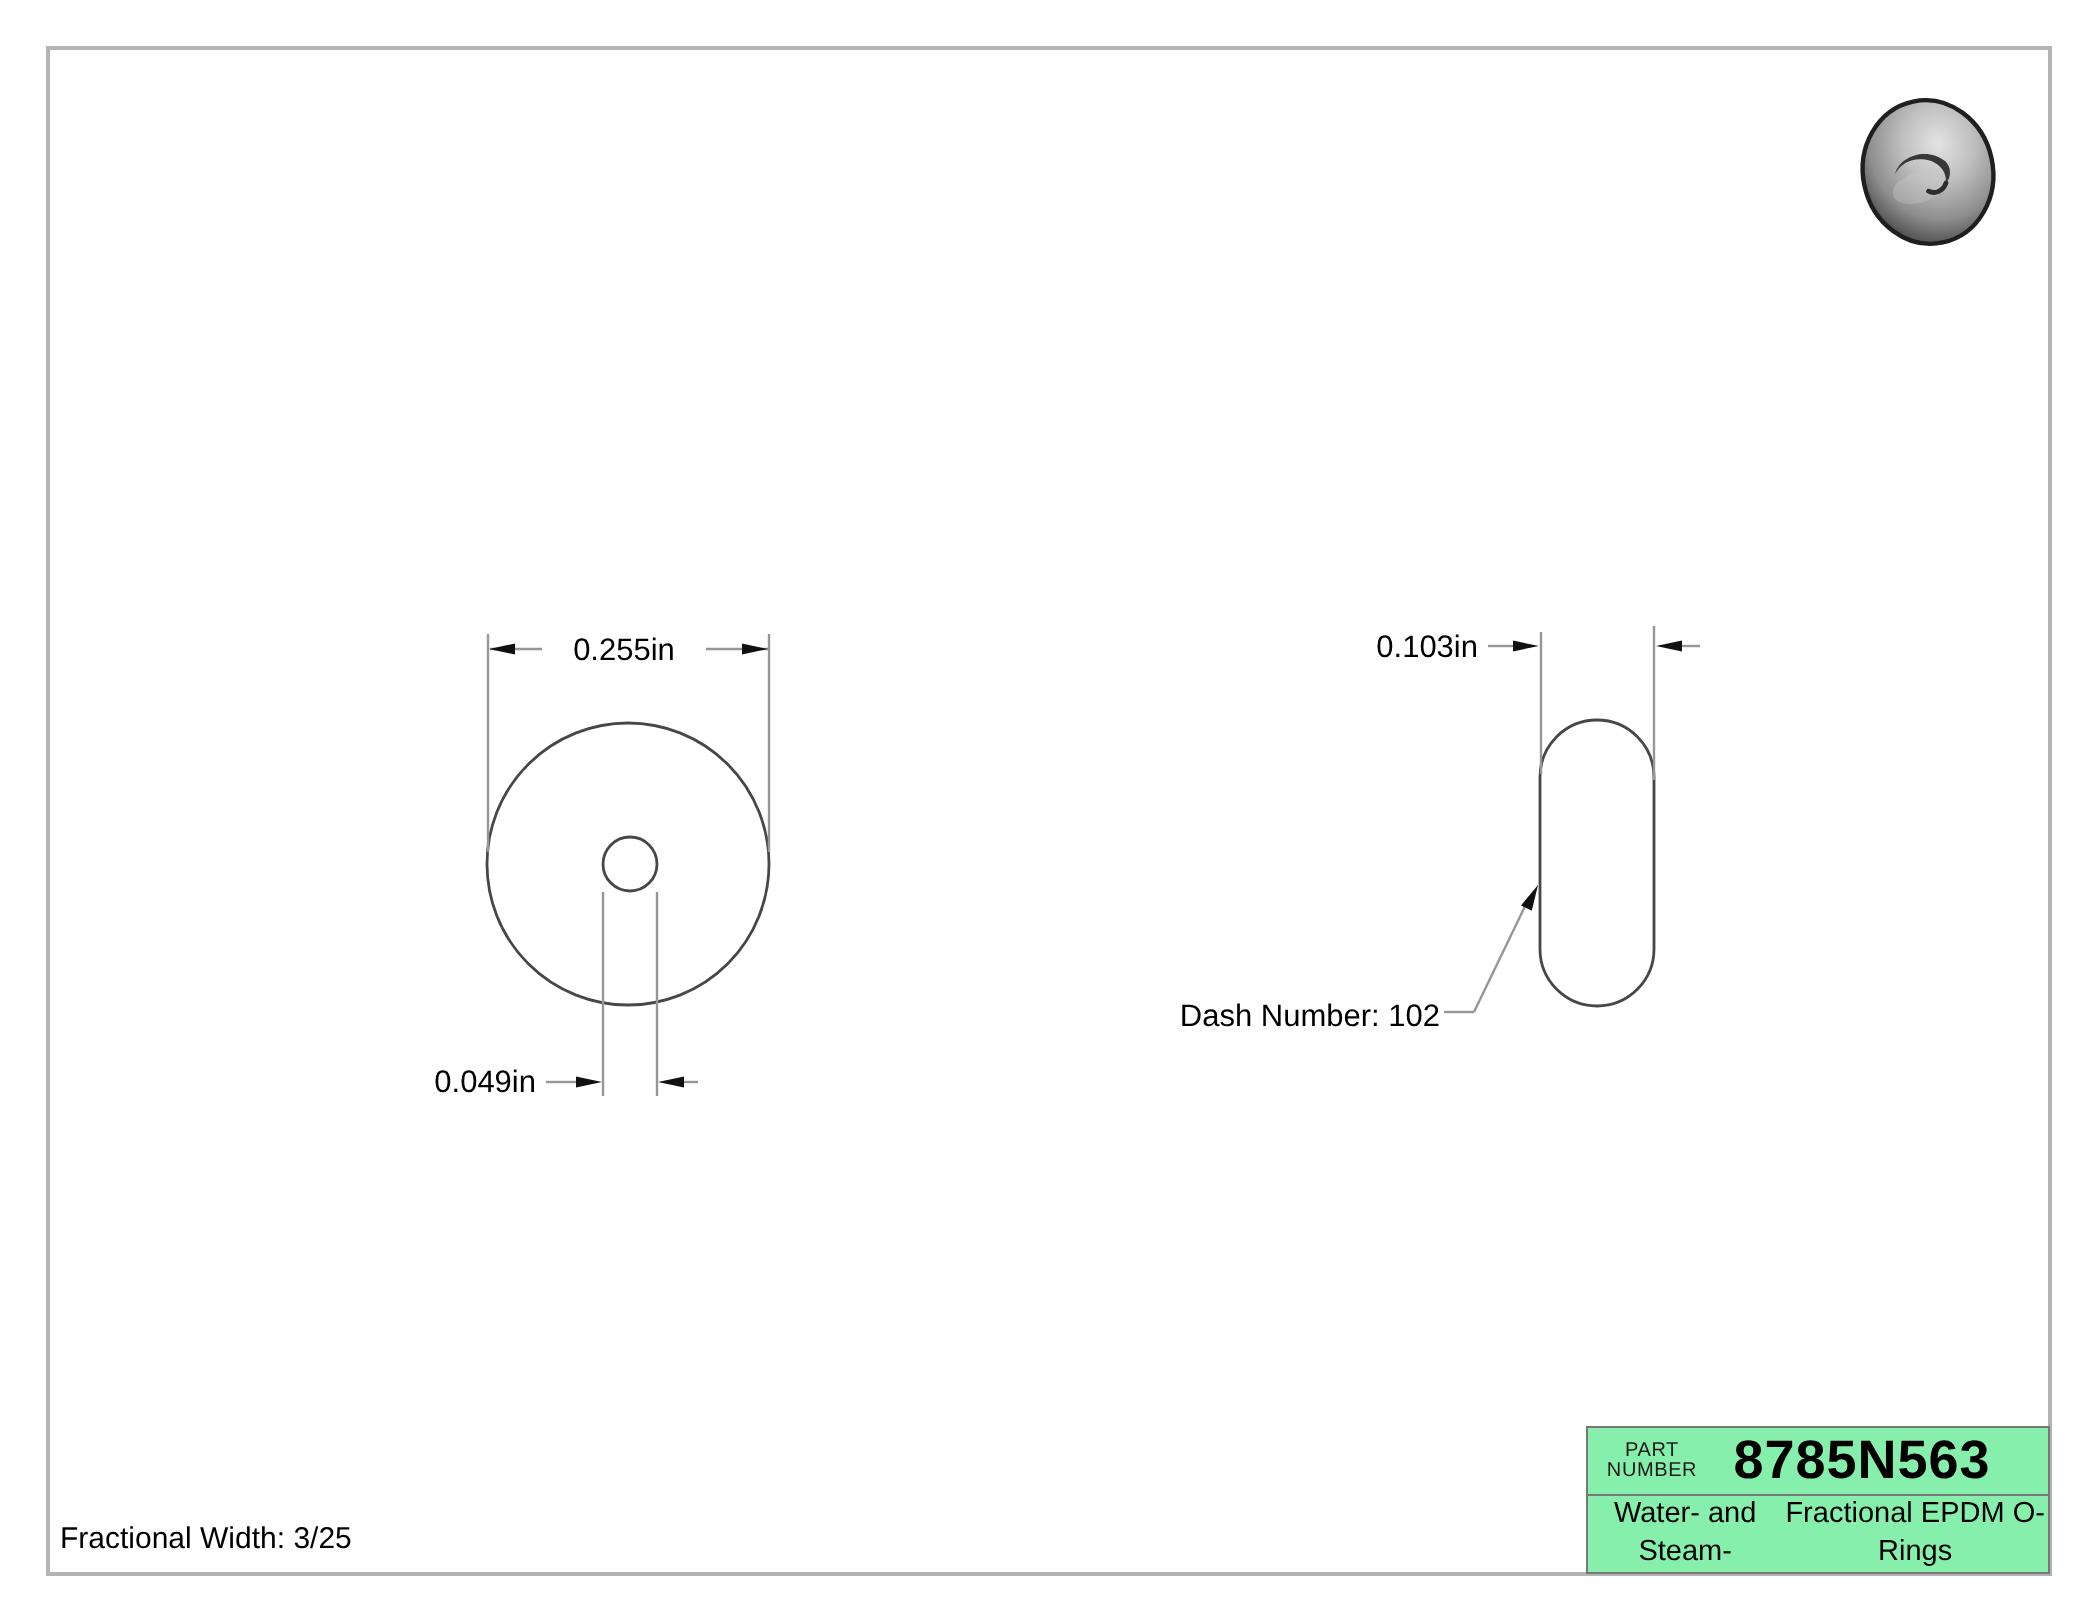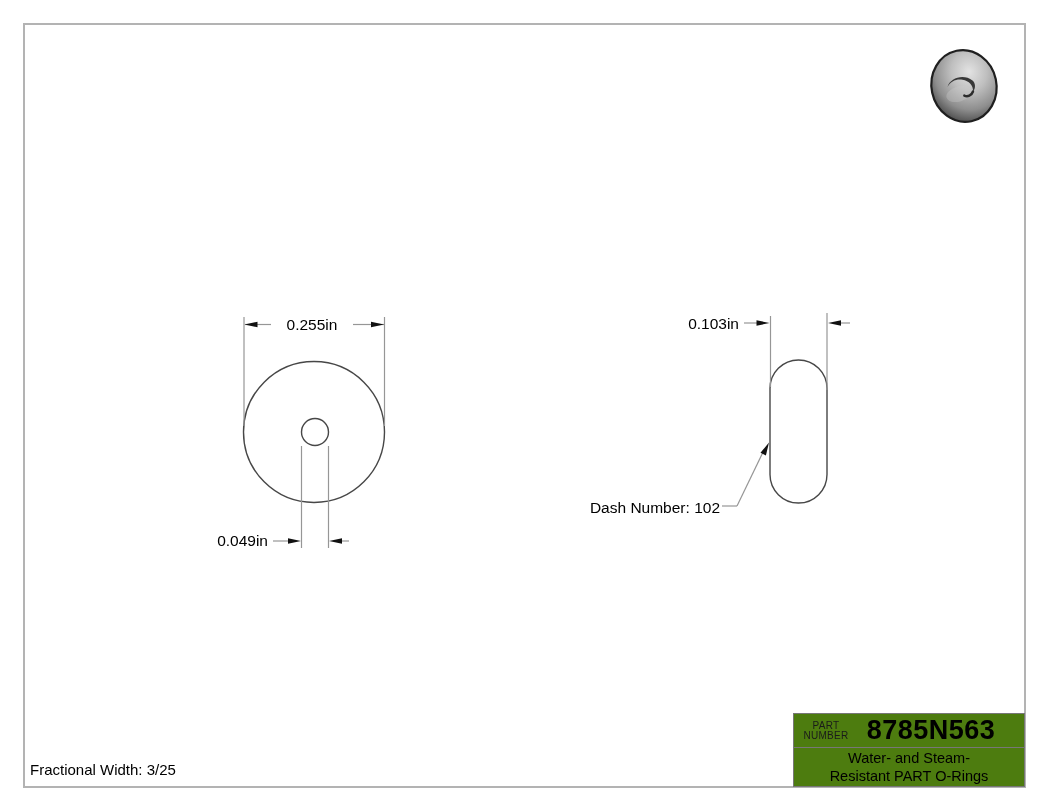--- a/index.html
+++ b/index.html
@@ -15,36 +15,36 @@
   .obj{stroke:#474747;stroke-width:1.4;fill:none;}
   .dim{stroke:#969696;stroke-width:1.2;fill:none;}
   .arrow{fill:#111111;stroke:none;}
   .dimtext{font-family:"Liberation Sans",sans-serif;font-size:15.5px;fill:#000000;}
   .notes{
     position:absolute;left:30px;top:719px;font-size:15px;color:#000000;
     line-height:20.7px;white-space:pre;
   }
   .title-block{
     position:absolute;left:793px;top:713px;width:232px;height:74px;
-    border:1px solid #777777;background:#4d7c0f;box-sizing:border-box;
+    border:1px solid #777777;background:#86efac;box-sizing:border-box;
     display:flex;flex-direction:column;
   }
   .tb-row1{
     height:33px;border-bottom:1px solid #777777;display:flex;align-items:center;
   }
   .tb-part-label{
     width:64px;text-align:center;font-size:10px;line-height:9.5px;
     color:#1a1a1a;letter-spacing:0.3px;
   }
   .tb-part-number{
     flex:1;text-align:center;font-size:27px;font-weight:bold;color:#000000;
     letter-spacing:0.5px;padding-right:20px;
   }
   .tb-row2{
-    flex:1;display:flex;flex-direction:column;justify-content:center;
+    flex:1;display:flex;flex-direction:row;justify-content:center;
     text-align:center;font-size:14.5px;line-height:18.5px;color:#000000;
   }
   .torus{position:absolute;left:926px;top:46px;}
 </style>
 </head>
 <body>
 
 <div class="page-border"></div>
 
 <svg class="drawing" width="1050" height="811" viewBox="0 0 1050 811">
@@ -123,15 +123,15 @@
 <div class="title-block">
   <div class="tb-row1">
     <div class="tb-part-label">
       <div>PART</div>
       <div>NUMBER</div>
     </div>
     <div class="tb-part-number">8785N563</div>
   </div>
   <div class="tb-row2">
     <div>Water- and Steam-</div>
-    <div>Resistant PART O-Rings</div>
+    <div>Fractional EPDM O-Rings</div>
   </div>
 </div>
 
 </body></html>

